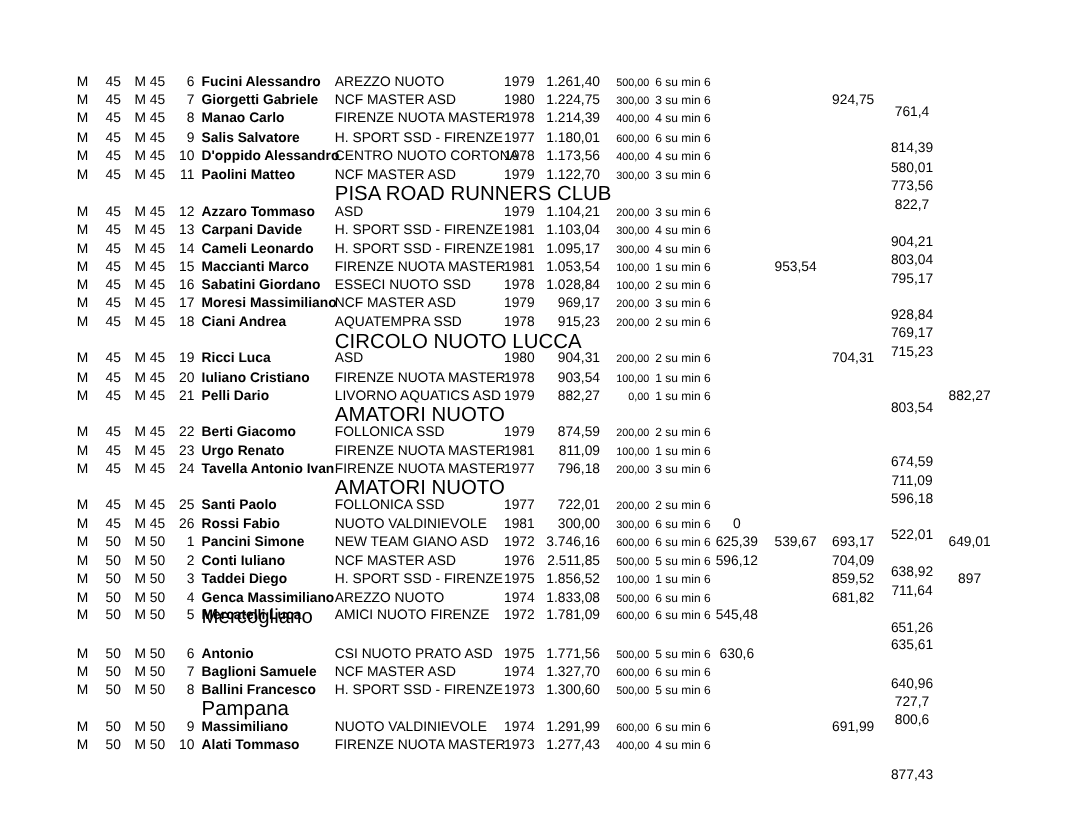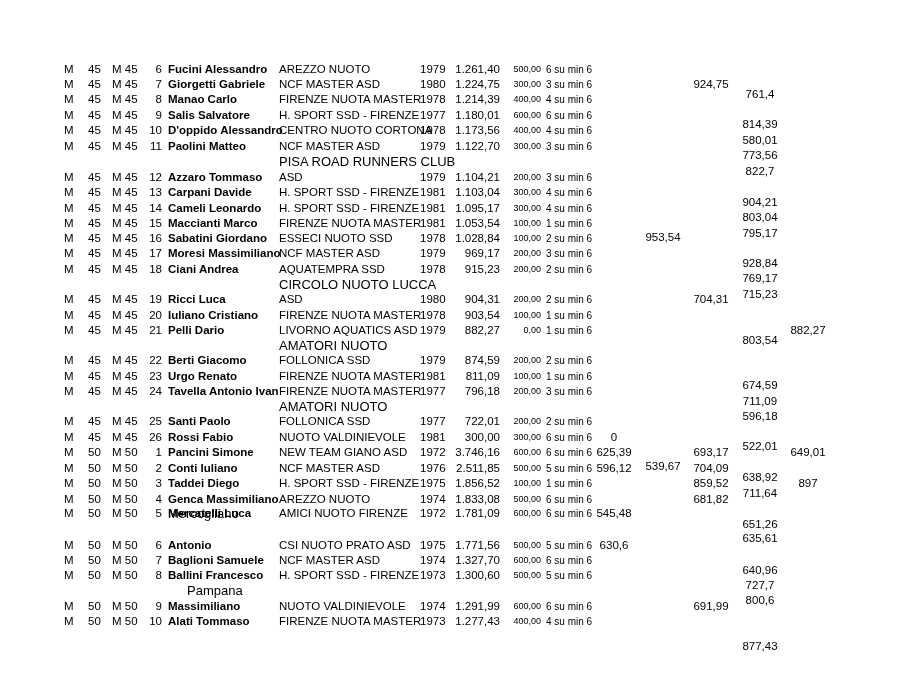--- a/index.html
+++ b/index.html
@@ -12,25 +12,25 @@
   .cat { left:112px; }
   .pos { left:140px; width:22px; text-align:right; }
   .name { left:168px;font-weight:bold; }
   .club { left:279px; }
   .year { left:420px; }
   .total { left:448px; width:52px; text-align:right; }
   .bonus { left:505px; width:36px; text-align:right; font-size:9px; }
   .races { left:546px; font-size:10px; }
   .v { width:48px; text-align:center; font-family:"Liberation Sans", sans-serif; font-size:11.5px; }
   .v1 { left:590px; }
-  .v2 { left:639px;margin-top:14px; }
+  .v2 { left:639px; }
   .v3 { left:687px; }
   .v4 { left:736px;margin-top:25px; }
   .v5 { left:784px; }
-  .cont { position:absolute; font-size:13px; line-height:15px; white-space:nowrap; }
+  .cont { position:absolute; font-size:17px; line-height:15px; white-space:nowrap; }
 </style>
 </head>
 <body>
 
 <div id="sheet">
     <div class="row" style="top: 62px;">
       <span class="c sex">M</span>
       <span class="c age">45</span>
       <span class="c cat">M 45</span>
       <span class="c pos">6</span>
@@ -537,21 +537,21 @@
       <span class="c year">1974</span>
       <span class="c total">1.291,99</span>
       <span class="c bonus">600,00</span>
       <span class="c races">6 su min 6</span>
       <span class="c v v1"></span>
       <span class="c v v2"></span>
       <span class="c v v3">691,99</span>
       <span class="c v v4"></span>
       <span class="c v v5"></span>
     </div>
-    <span class="cont" style="left: 168px; top: 583px; margin-left: 19px;">Pampana</span>
+    <span class="cont" style="left: 168px; top: 583px;">Pampana</span>
     <div class="row" style="top: 614px;">
       <span class="c sex">M</span>
       <span class="c age">50</span>
       <span class="c cat">M 50</span>
       <span class="c pos">10</span>
       <span class="c name">Alati Tommaso</span>
       <span class="c club">FIRENZE NUOTA MASTER</span>
       <span class="c year">1973</span>
       <span class="c total">1.277,43</span>
       <span class="c bonus">400,00</span>

